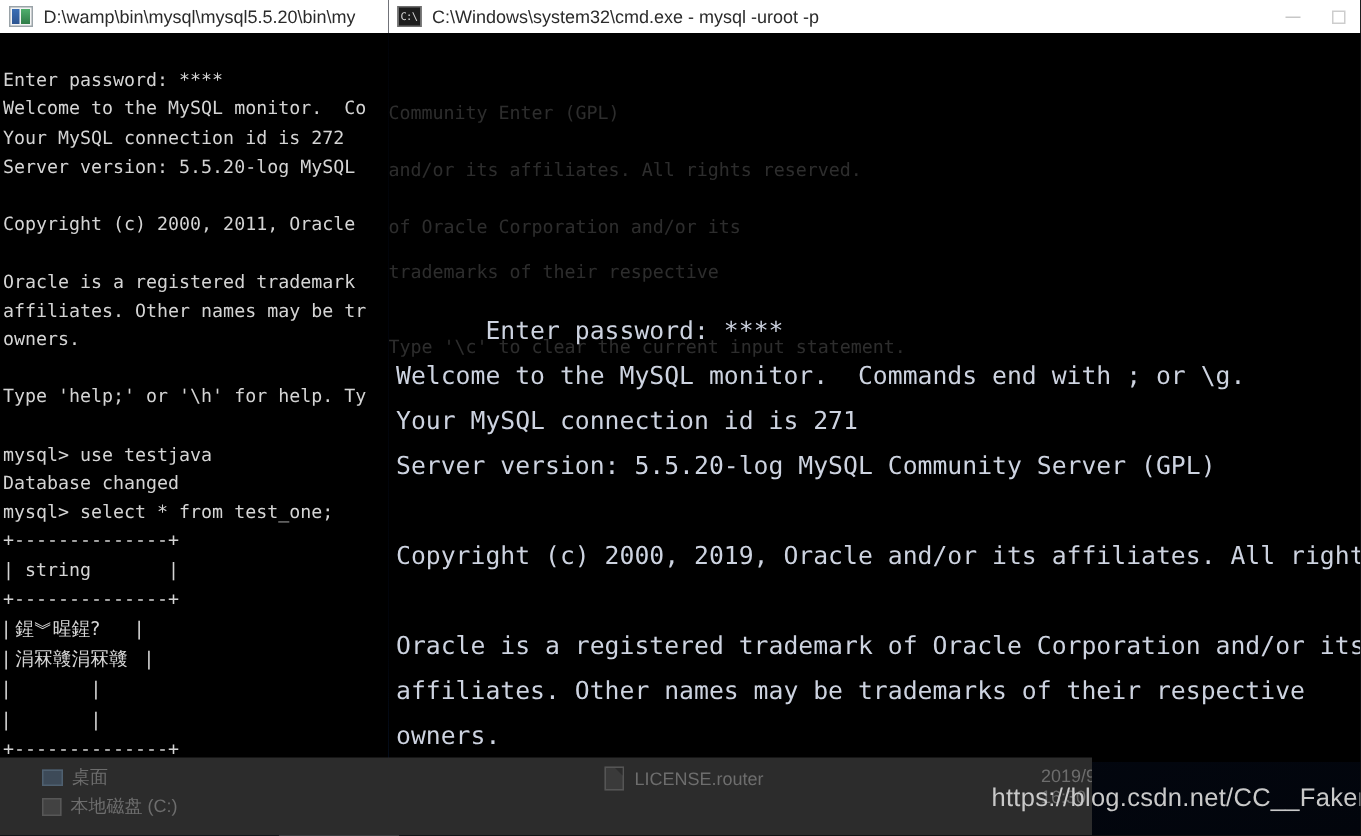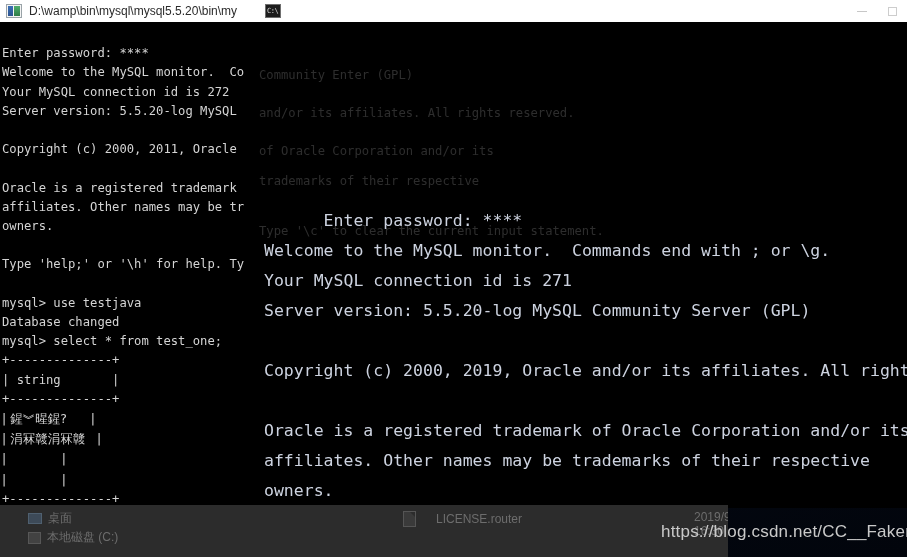--- a/index.html
+++ b/index.html
@@ -148,21 +148,21 @@
   
   #bottom-strip {
     position:absolute; left:0; top:505px; width:728px; height:52px;
     background:#2c2c2c;
     color:#6d6d6d;
     font-family:"Liberation Sans", sans-serif;
     font-size:12px;
     overflow:hidden;
   }
   #bottom-strip .col-name { position:absolute; left:403px; }
-  #bottom-strip .file-row { display:flex; align-items:center; gap:20px; height:22px; }
+  #bottom-strip .file-row { display:flex; align-items:center; gap:7px; height:22px; }
   #bottom-strip .doc-ico {
     width:13px;height:16px;background:#3a3a3a;border:1px solid #555;box-sizing:border-box;position:relative;
   }
   #bottom-strip .doc-ico::after{content:"";position:absolute;right:0;top:0;border-left:5px solid transparent;border-top:5px solid #2c2c2c;}
   #bottom-strip .tree { position:absolute; left:28px; top:0; }
   #bottom-strip .tree-row { display:flex; align-items:center; gap:6px; height:19px; }
   #bottom-strip .folder-ico{width:14px;height:11px;background:#3d4a58;border:1px solid #4f6070;box-sizing:border-box;}
   #bottom-strip .disk-ico{width:13px;height:12px;background:#424242;border:1px solid #575757;box-sizing:border-box;}
   #bottom-strip .col-date { position:absolute; left:694px; }
   #bottom-strip .col-type { position:absolute; left:830px; }
@@ -223,20 +223,21 @@
 </span><span>+--------------+
 4 rows in set (0.00 sec)
 
 mysql&gt;</span>
     </div>
   </div>
 
   <div class="win" id="win-right">
     <div class="titlebar">
       <span class="tb-icon icon-cmd">C:\</span>
+      <span class="tb-title">C:\Windows\system32\cmd.exe - mysql  -uroot -p</span>
       <span class="winbtns">
         <span class="winbtn">
             <span class="bar"></span>
           </span>
         <span class="winbtn">
             <span class="sq"></span>
           </span>
       </span>
     </div>
     <div class="console">

